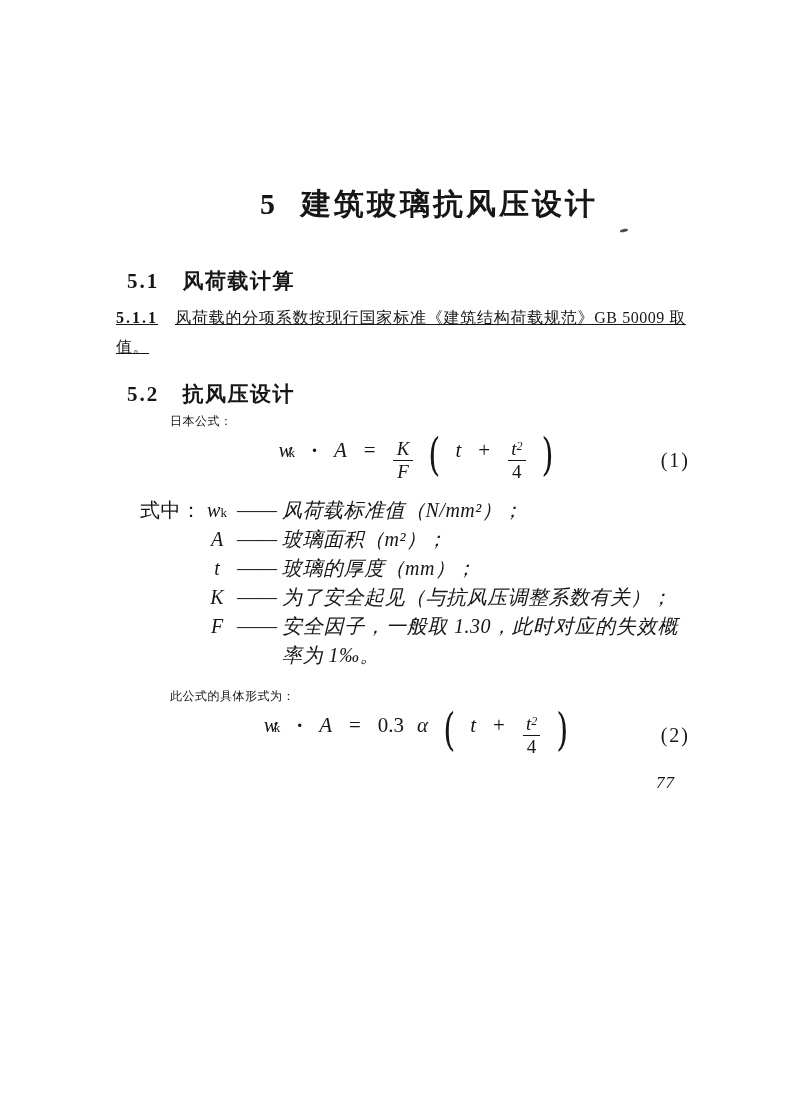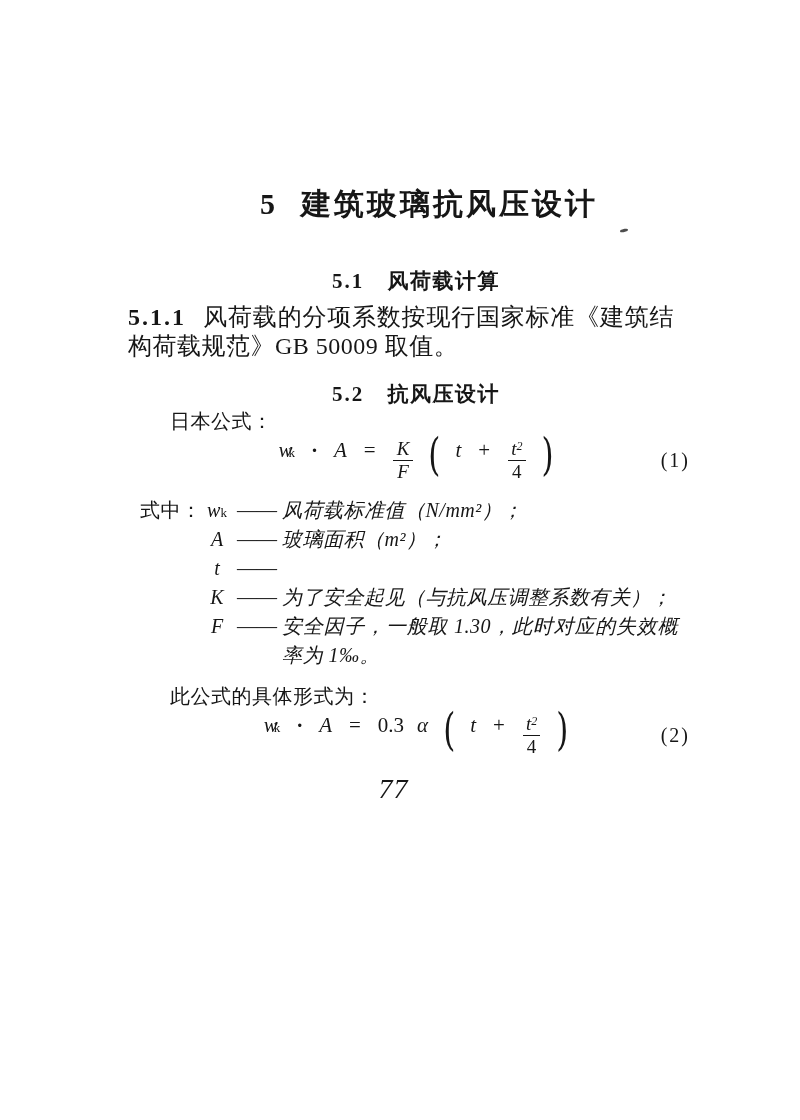--- a/index.html
+++ b/index.html
@@ -14,38 +14,39 @@
     margin:0; display:flex; justify-content:center; align-items:baseline;
     transform:translateX(28px);
     font-family:"Liberation Sans","DejaVu Sans",sans-serif;
     font-weight:bold; font-size:30px; line-height:36px; letter-spacing:3px;
   }
   .doc-title .t-num { font-family:"Liberation Serif","DejaVu Serif",serif; margin-right:26px; letter-spacing:0; }
   .speck { position:absolute; left:620px; top:229px; width:8px; height:3px;
     background:#2e2e2e; border-radius:40%; transform:rotate(-12deg); opacity:.85; }
   
   .sec-head {
-    margin:0; text-align:center; transform:translateX(15px);
+    margin:0; text-align:left; transform:translateX(15px);
     font-family:"Liberation Sans","DejaVu Sans",sans-serif;
     font-weight:bold; font-size:21px; line-height:26px; letter-spacing:1.5px;
   }
   .sec-head.first { margin-top:46px; }
   .sec-head.second { margin-top:20px; }
   .sec-head .s-num { font-family:"Liberation Serif","DejaVu Serif",serif; margin-right:16px; letter-spacing:2px; }
   
   .clause {
-    margin:16px; font-size:24px; line-height:29px; text-align:justify;
+    margin:4px; font-size:16px; line-height:29px; text-align:justify;
     letter-spacing:0.5px;
+    text-decoration:underline;
   }
   .clause.m9  { margin-top:9px; }
   .clause.m16 { margin-top:16px; }
   .cnum { font-weight:bold; letter-spacing:2px; }
   .cgap { display:inline-block; width:17px; }
   
-  .lead { margin:0; font-size:20px; line-height:29px; text-indent:58px; letter-spacing:0.5px; }
+  .lead { margin:0; font-size:12px; line-height:29px; text-indent:58px; letter-spacing:0.5px; }
   
   .formula-row { position:relative; height:48px; display:flex; align-items:center; justify-content:center; }
   .formula {
     display:flex; gap:17px; transform:translateX(14px);
     font-size:21px; font-style:italic;
     font-family:"Liberation Serif","DejaVu Serif",serif;
   }
   .wsub { font-size:13px; font-style:normal; align-self:flex-end; transform:translateY(-3px); margin-left:-4px; }
   .up { font-style:normal; }
   .dot { font-style:normal; font-weight:bold; margin:0 -1px; }
@@ -61,22 +62,22 @@
   
   .where { margin:12px; font-size:20px; }
   .w-line { display:flex; line-height:29px; }
   .wl-pre { flex:none; width:78px; padding-left:16px; box-sizing:border-box; letter-spacing:0.5px; }
   .wl-sym { flex:none; width:30px; display:flex; justify-content:center; align-items:baseline;
     font-style:italic; font-family:"Liberation Serif","DejaVu Serif",serif; }
   .wl-sym .wsub { transform:translateY(2px); margin-left:0; }
   .wl-dash { flex:none; width:50px; text-align:center; letter-spacing:0; white-space:nowrap; overflow:hidden; }
   .wl-text { flex:1; text-align:justify; letter-spacing:0.5px;font-style:italic; }
   
-  .folio { margin-top:14px; text-align:center; padding-right:15px;
-    font-style:italic; font-size:28px; letter-spacing:1px; }
+  .folio { margin-top:14px; text-align:right; padding-right:15px;
+    font-style:italic; font-size:17px; letter-spacing:1px; }
 </style>
 </head>
 <body>
 
 <div class="page">
 
   <h1 class="doc-title">
     <span class="t-num">5</span>
     <span class="t-text">建筑玻璃抗风压设计</span>
   </h1>
@@ -135,20 +136,21 @@
     <div class="w-line">
       <span class="wl-pre"></span>
       <span class="wl-sym">A</span>
       <span class="wl-dash">——</span>
       <span class="wl-text">玻璃面积（m²）；</span>
     </div>
     <div class="w-line">
       <span class="wl-pre"></span>
       <span class="wl-sym">t</span>
       <span class="wl-dash">——</span>
+      <span class="wl-text">玻璃的厚度（mm）；</span>
     </div>
     <div class="w-line">
       <span class="wl-pre"></span>
       <span class="wl-sym">K</span>
       <span class="wl-dash">——</span>
       <span class="wl-text">为了安全起见（与抗风压调整系数有关）；</span>
     </div>
     <div class="w-line">
       <span class="wl-pre"></span>
       <span class="wl-sym">F</span>

